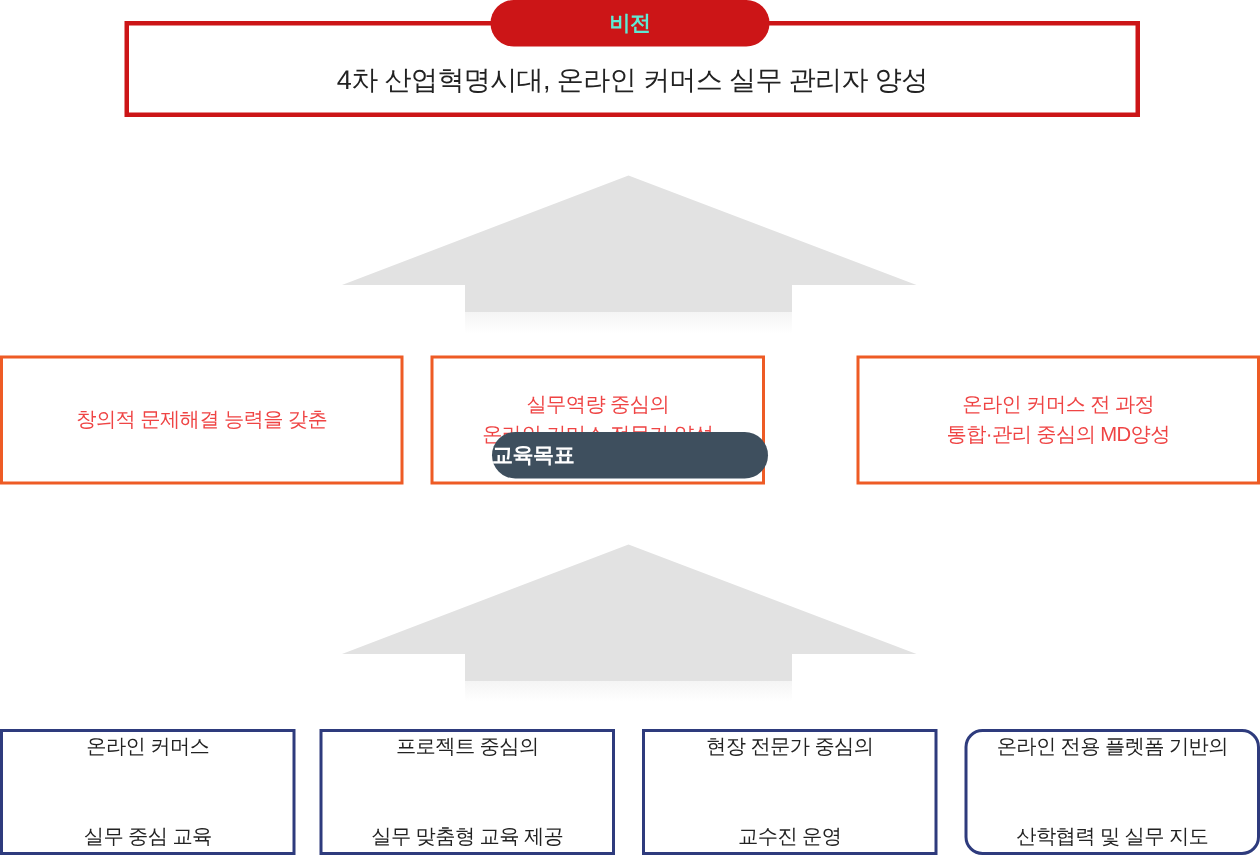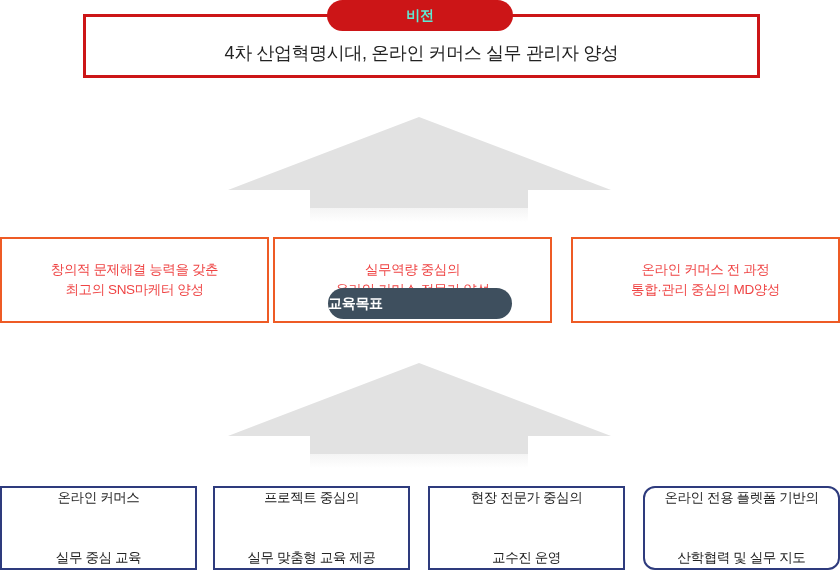--- a/index.html
+++ b/index.html
@@ -115,21 +115,21 @@
     height: 86px;
     box-sizing: border-box;
     border: 2px solid #ee5b25;
     background: #ffffff;
     display: flex;
     flex-direction: column;
     align-items: center;
     justify-content: center;
   }
   #goal-card-0 { left: 0px;   width: 269px; }
-  #goal-card-1 { left: 273px; width: 279px; }
+  #goal-card-1 { left: 287px; width: 223px; }
   #goal-card-2 { left: 571px; width: 269px; }
   .goal-card .line {
     font-size: 13.5px;
     line-height: 20px;
     letter-spacing: -0.4px;
     color: #ef4444;
     white-space: nowrap;
   }
 
   
@@ -188,21 +188,20 @@
     <polygon points="419,5 611,78 528,78 528,96 310,96 310,78 228,78" fill="#e2e2e2"></polygon>
   </svg>
   <div class="arrow-badge" id="arrow-goal-badge">
     <span class="badge-label">교육목표</span>
   </div>
 </div>
 
 <div id="goal-row">
   <div class="goal-card" id="goal-card-0">
     <span class="line">창의적 문제해결 능력을 갖춘</span>
-    <span class="line">최고의 SNS마케터 양성</span>
   </div>
   <div class="goal-card" id="goal-card-1">
     <span class="line">실무역량 중심의</span>
     <span class="line">온라인 커머스 전문가 양성</span>
   </div>
   <div class="goal-card" id="goal-card-2">
     <span class="line">온라인 커머스 전 과정</span>
     <span class="line">통합·관리 중심의 MD양성</span>
   </div>
 </div>

